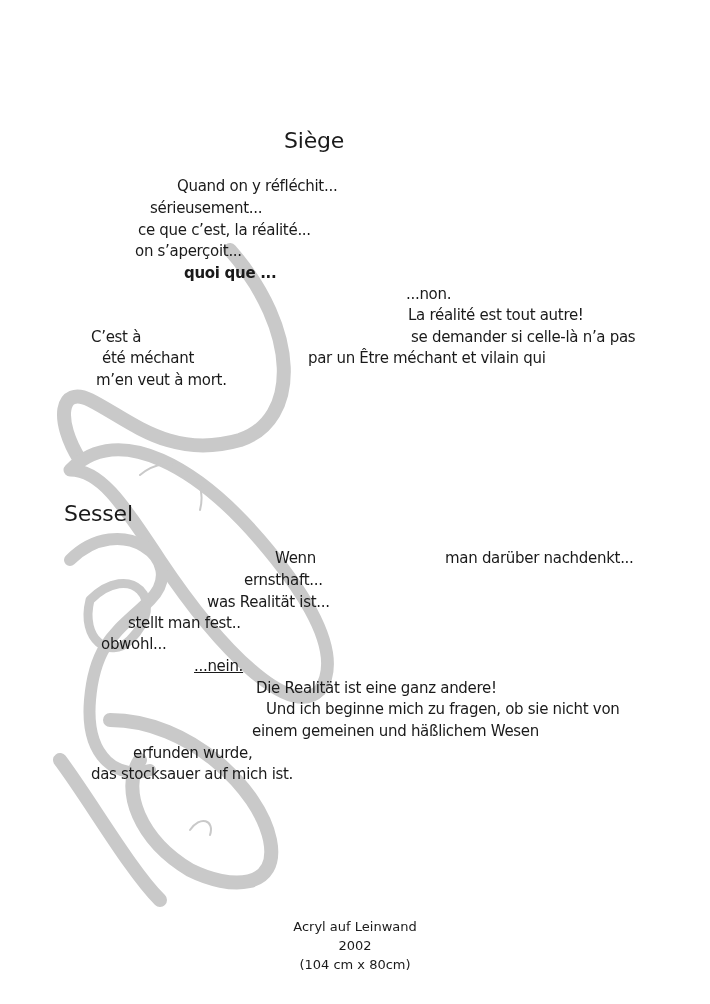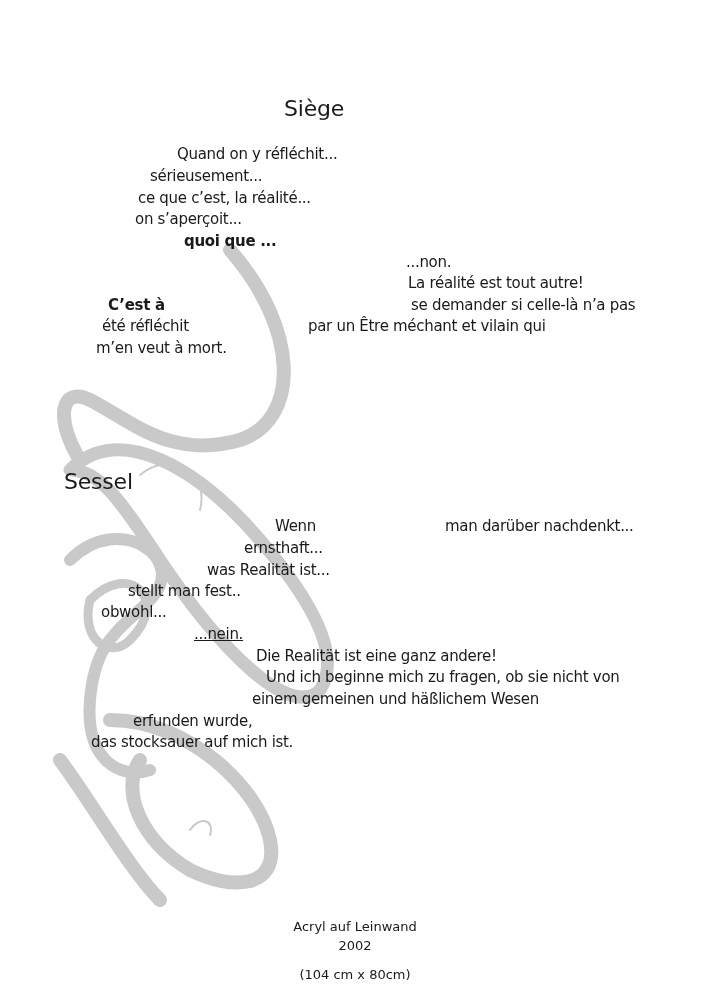--- a/index.html
+++ b/index.html
@@ -1,19 +1,19 @@
 <!DOCTYPE html>
 <html><head>
   <meta charset="utf-8">
   <style>
     html, body { margin: 0; padding: 0; background: #ffffff; }
     body { width: 710px; height: 1004px; position: relative; overflow: hidden;
            font-family: "DejaVu Sans", sans-serif; color: #1a1a1a; }
     .art { position: absolute; left: 0; top: 0; width: 710px; height: 1004px; pointer-events: none; }
-    .t { position: absolute; white-space: nowrap; font-size: 15px; line-height: 18px; letter-spacing: -0.3px; }
+    .t { position: absolute; white-space: nowrap; font-size: 15px; line-height: 18px; letter-spacing: -0.3px; margin-top: 32px; }
     .title { font-size: 22px; line-height: 26px; letter-spacing: -0.2px; }
     .caption { position: absolute; left: 0; width: 710px; text-align: center; font-size: 13px; line-height: 17px; }
   </style>
 </head>
 <body>
 
 <svg class="art" viewBox="0 0 710 1004">
   <g fill="none" stroke="#c9c9c9" stroke-linecap="round">
 
     <path d="M230 250 C 300 330, 300 420, 240 440 C 170 460, 130 420, 90 400 C 60 385, 55 420, 80 460" stroke-width="14"></path>
@@ -32,35 +32,35 @@
 </svg>
 
 <div class="t title" style="left:284px; top:96px;">Siège</div>
 <div class="t" style="left:177px; top:145px;">Quand on y réfléchit...</div>
 <div class="t" style="left:150px; top:167px;">sérieusement...</div>
 <div class="t" style="left:138px; top:189px;">ce que c’est, la réalité...</div>
 <div class="t" style="left:135px; top:210px;">on s’aperçoit...</div>
 <div class="t" style="left:184px; top:232px;font-weight:bold;">quoi que ...</div>
 <div class="t" style="left:406px; top:253px;">...non.</div>
 <div class="t" style="left:408px; top:274px;">La réalité est tout autre!</div>
-<div class="t" style="left:108px; top:296px;font-weight:bold;">C’est à</div>
+<div class="t" style="left:91px; top:296px;">C’est à</div>
 <div class="t" style="left:411px; top:296px;">se demander si celle-là n’a pas</div>
-<div class="t" style="left:102px; top:317px;">été réfléchit</div>
+<div class="t" style="left:102px; top:317px;">été méchant</div>
 <div class="t" style="left:308px; top:317px;">par un Être méchant et vilain qui</div>
 <div class="t" style="left:96px; top:339px;">m’en veut à mort.</div>
 
 <div class="t title" style="left:64px; top:469px;">Sessel</div>
 <div class="t" style="left:275px; top:517px;">Wenn</div>
 <div class="t" style="left:445px; top:517px;">man darüber nachdenkt...</div>
 <div class="t" style="left:244px; top:539px;text-align:center;">ernsthaft...</div>
 <div class="t" style="left:207px; top:561px;">was Realität ist...</div>
 <div class="t" style="left:128px; top:582px;">stellt man fest..</div>
 <div class="t" style="left:101px; top:603px;">obwohl...</div>
 <div class="t" style="left:194px; top:625px;text-decoration:underline;">...nein.</div>
 <div class="t" style="left:256px; top:647px;">Die Realität ist eine ganz andere!</div>
 <div class="t" style="left:266px; top:668px;">Und ich beginne mich zu fragen, ob sie nicht von</div>
 <div class="t" style="left:252px; top:690px;">einem gemeinen und häßlichem Wesen</div>
 <div class="t" style="left:133px; top:712px;">erfunden wurde,</div>
 <div class="t" style="left:91px; top:733px;">das stocksauer auf mich ist.</div>
 
 <div class="caption" style="top:918px;">Acryl auf Leinwand</div>
 <div class="caption" style="top:937px;">2002</div>
-<div class="caption" style="top:956px;margin-top:10px;">(104 cm x 80cm)</div>
+<div class="caption" style="top:956px;">(104 cm x 80cm)</div>
 
 </body></html>

